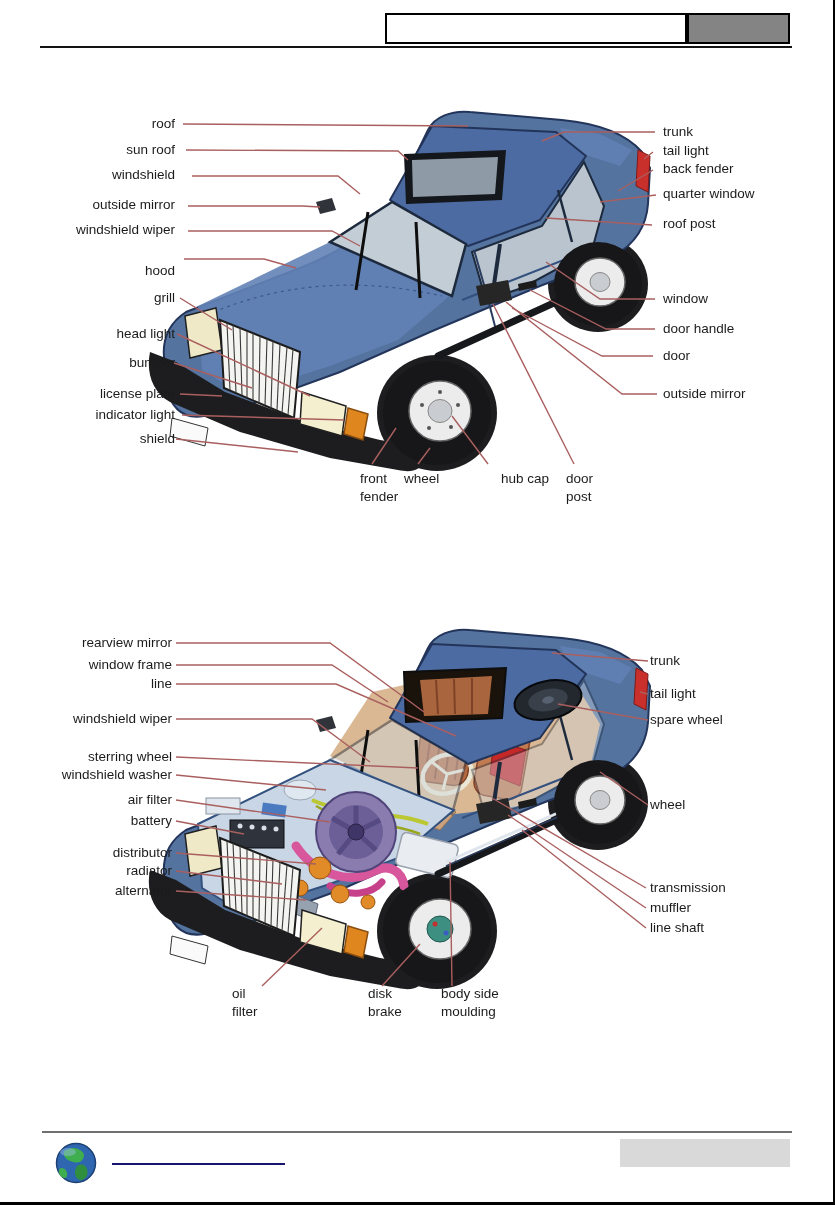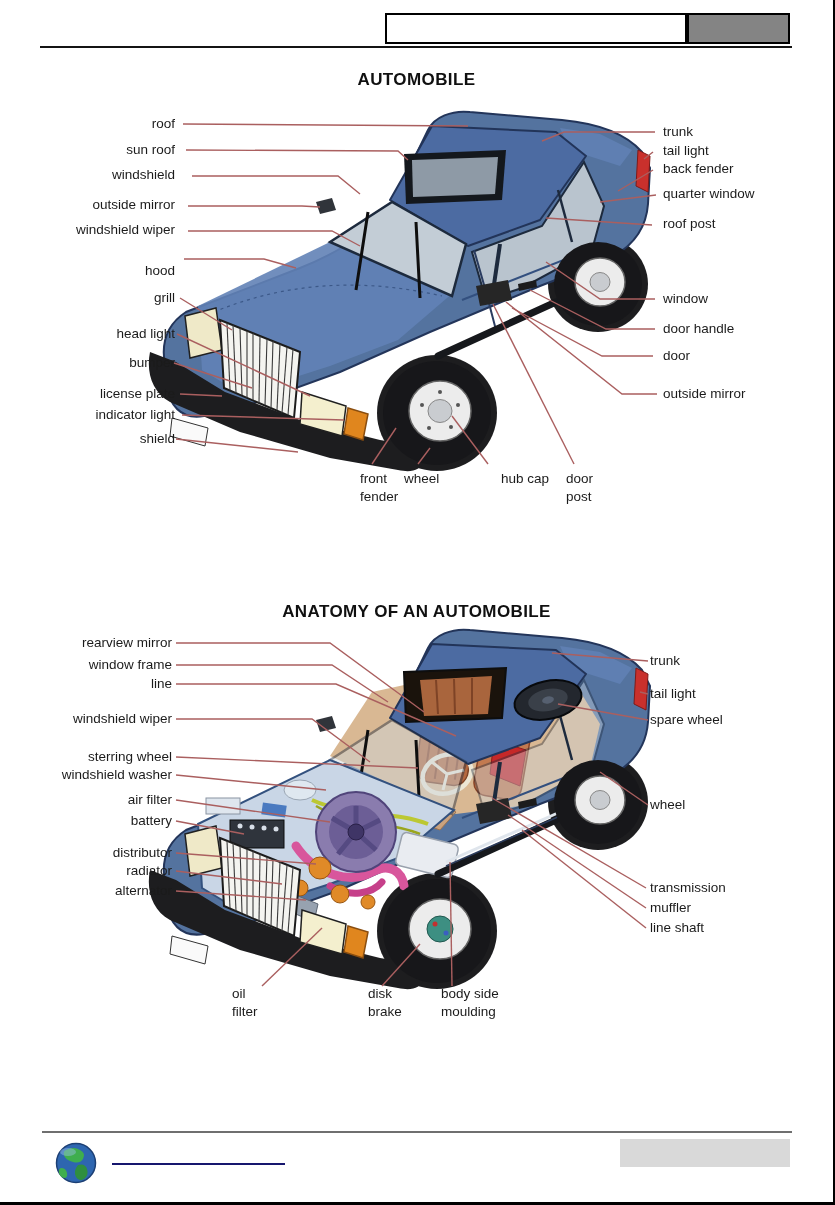--- a/index.html
+++ b/index.html
@@ -22,22 +22,20 @@
 </style>
 </head>
 <body>
 
 <div class="page">
 
   <div class="hbox" style="left:385px;top:13px;width:302px;height:31px;background:#fff"></div>
   <div class="hbox" style="left:687px;top:13px;width:103px;height:31px;background:#848484"></div>
   <div class="bar" style="left:40px;top:46px;width:752px;height:2px;background:#141414"></div>
 
-  <div class="sec-title" style="top:70px">AUTOMOBILE</div>
-  <div class="sec-title" style="top:602px">ANATOMY OF AN AUTOMOBILE</div>
 
   <svg class="canvas" width="833" height="1202" viewBox="0 0 833 1202">
 
     <g>
       <ellipse cx="437" cy="413" rx="60" ry="58" fill="#1d1d1f"></ellipse>
       <ellipse cx="598" cy="284" rx="50" ry="48" fill="#1d1d1f"></ellipse>
       <path d="M166,370 C160,345 166,325 186,312 L300,268 C340,252 372,232 392,204
                L428,130 C434,117 452,110 470,112 L562,120 C604,124 628,136 642,152
                L650,168 L648,204 C646,232 630,250 602,262 L540,286 L492,306 L430,332
                L340,372 L252,404 L204,416 C180,420 170,404 166,386 Z" fill="#54739f" stroke="#23355a" stroke-width="2"></path>

